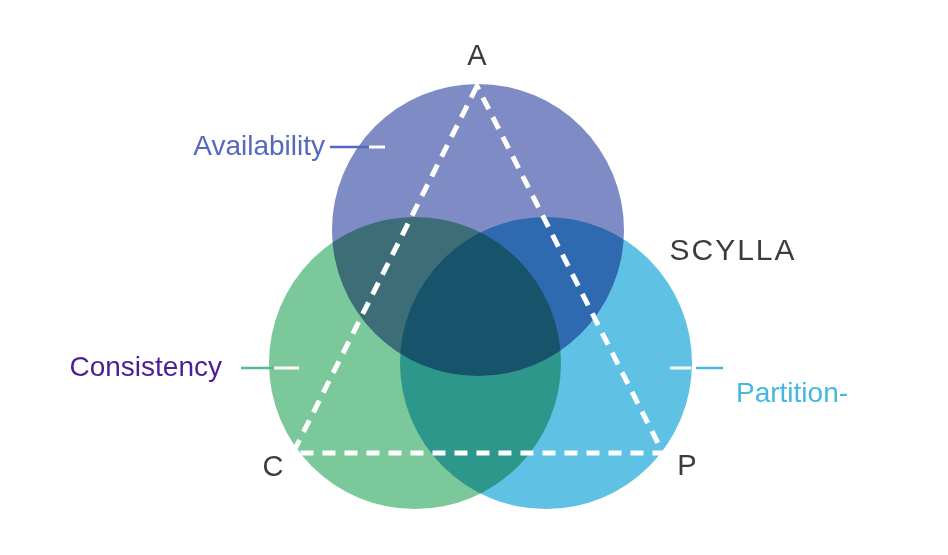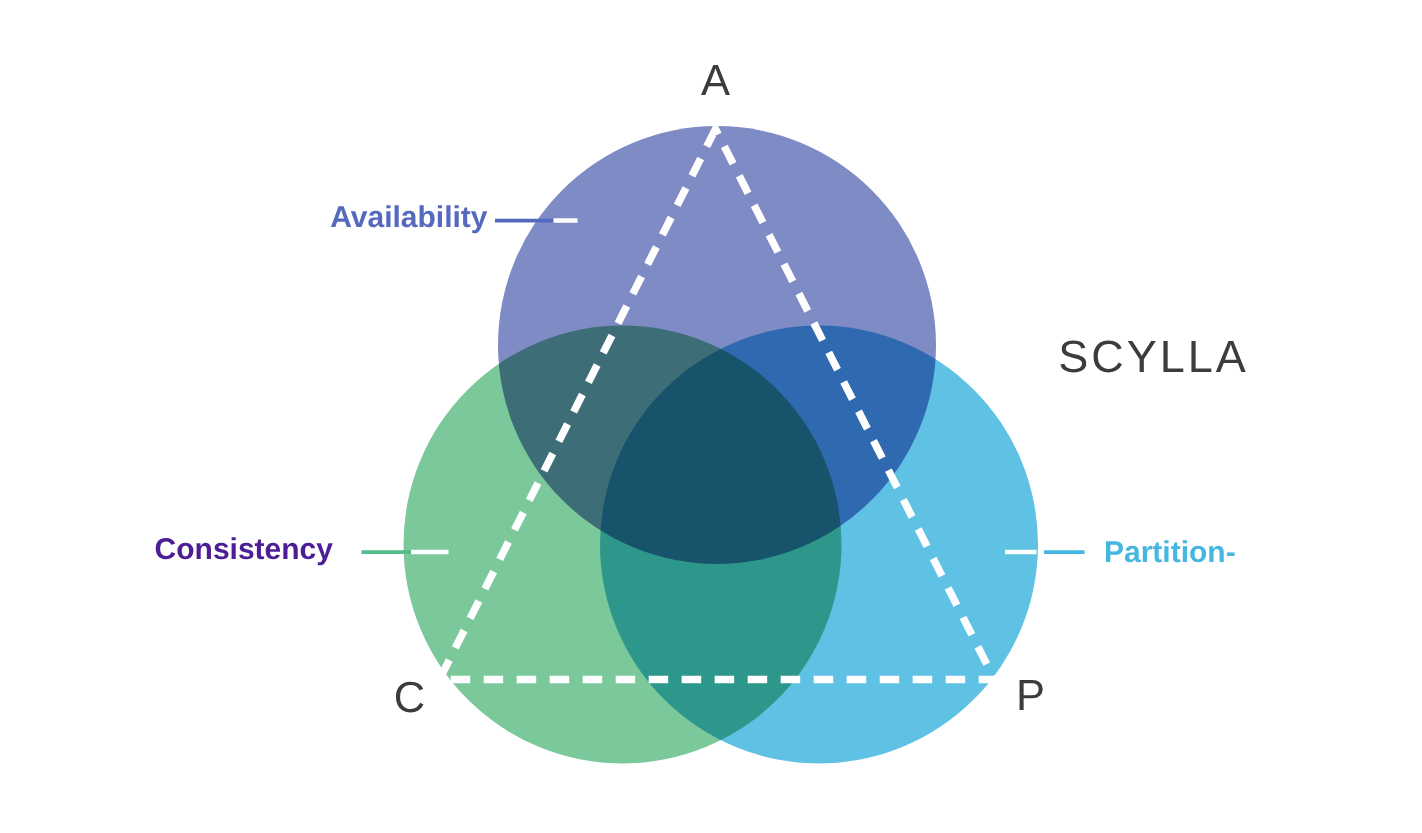--- a/index.html
+++ b/index.html
@@ -26,31 +26,32 @@
   .label {
     position: absolute;
     white-space: nowrap;
   }
   .vertex-label {
     font-size: 29px;
     font-weight: 400;
     transform: translate(-50%, -50%);
   }
   .circle-label {
-    font-size: 20px;
-    font-weight: 700;
+    font-size: 28px;
+    font-weight: 400;
   }
   .label-right {
     text-align: right;
     transform: translateY(-50%);
   }
   .label-left {
     text-align: left;
     transform: translateY(-50%);
     line-height: 1.16;
+    margin-top: 24px;
   }
   .brand-label {
     font-size: 30px;
     font-weight: 400;
     letter-spacing: 2px;
     transform: translate(-50%, -50%);
   }
 </style>
 </head>
 <body>
@@ -83,15 +84,15 @@
   <div class="label vertex-label" style="left: 687px; top: 465px; color: rgb(60, 60, 60);">P</div>
 
   <div class="label circle-label label-right" style="right: 623px; top: 146px; color: rgb(85, 105, 190);">Availability</div>
 
   <div class="label circle-label label-right" style="right: 726px; top: 367px; color: #4c1d95;">Consistency</div>
 
   <div class="label circle-label label-left" style="left: 736px; top: 369px; color: rgb(69, 183, 225);">
     <div>Partition-</div>
   </div>
 
-  <div class="label brand-label" style="left: 733px; top: 239px; color: rgb(60, 60, 60); margin-left: 36px;">SCYLLA</div>
+  <div class="label brand-label" style="left: 733px; top: 250px; color: rgb(60, 60, 60);">SCYLLA</div>
 
 </div>
 
 </body></html>

